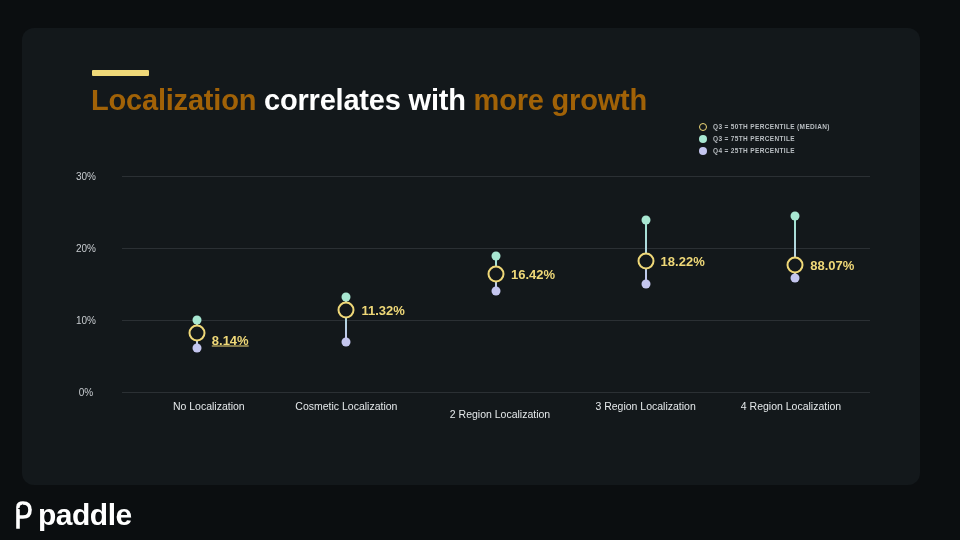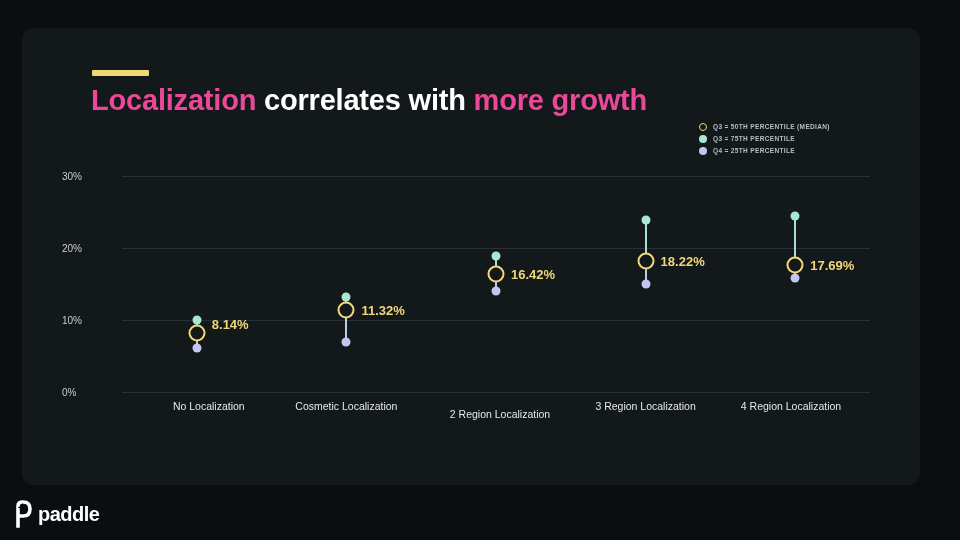--- a/index.html
+++ b/index.html
@@ -33,21 +33,21 @@
   }
   #title {
     position: absolute;
     left: 91px; top: 84px;
     font-size: 29px;
     font-weight: 700;
     letter-spacing: -0.2px;
     white-space: nowrap;
     color: #ffffff;
   }
-  #title .hl { color: #ec4899; }
+  #title .hl { color: #a16207; }
   
   #legend {
     position: absolute;
     left: 699px; top: 121px;
     width: 180px;
   }
   .legend-row {
     display: flex;
     align-items: center;
     height: 11px;
@@ -81,21 +81,21 @@
     position: absolute;
     left: 122px;
     width: 748px;
     height: 1px;
     background: #2b3034;
   }
   .ytick {
     position: absolute;
     right: 6px;
     width: 44px;
-    text-align: left;
+    text-align: center;
     font-size: 10px;
     color: #c8ccd0;
     transform: translateY(-50%);
   }
   #ylabel {
     position: absolute;
     left: -8px; top: 310px;
     font-size: 8px;
     font-weight: 700;
     letter-spacing: 0.7px;
@@ -145,21 +145,21 @@
     white-space: nowrap;
   }
   
   #logo {
     position: absolute;
     left: 14px; top: 500px;
     display: flex;
     align-items: center;
   }
   #logo-text {
-    font-size: 20px;
+    font-size: 30px;
     font-weight: 700;
     color: #ffffff;
     letter-spacing: -0.5px;
     line-height: 1;
   }
 </style>
 </head>
 <body>
 
 <div id="stage">
@@ -204,41 +204,41 @@
         <div class="xtick" style="left: 346.4px;">Cosmetic Localization</div>
         <div class="xtick" style="left: 500px; margin-top: 8px;">2 Region Localization</div>
         <div class="xtick" style="left: 645.6px;">3 Region Localization</div>
         <div class="xtick" style="left: 770px; margin-left: 21px;">4 Region Localization</div>
       </div>
     <div id="marks">
         <div class="whisker" style="left: 196.8px; top: 320px; height: 28.08px;"></div>
         <div class="dot p75" style="left: 196.8px; top: 320px;"></div>
         <div class="dot p25" style="left: 196.8px; top: 348.08px;"></div>
         <div class="median" style="left: 196.8px; top: 333.392px;"></div>
-        <div class="value-label" style="left: 211.8px; top: 324px;">8.14%</div>
+        <div class="value-label" style="left: 211.8px; top: 340px; text-decoration: underline;">8.14%</div>
         <div class="whisker" style="left: 346.4px; top: 296.96px; height: 44.64px;"></div>
         <div class="dot p75" style="left: 346.4px; top: 296.96px;"></div>
         <div class="dot p25" style="left: 346.4px; top: 341.6px;"></div>
         <div class="median" style="left: 346.4px; top: 310.496px;"></div>
         <div class="value-label" style="left: 361.4px; top: 310.496px;">11.32%</div>
         <div class="whisker" style="left: 496px; top: 255.92px; height: 35.28px;"></div>
         <div class="dot p75" style="left: 496px; top: 255.92px;"></div>
         <div class="dot p25" style="left: 496px; top: 291.2px;"></div>
         <div class="median" style="left: 496px; top: 273.776px;"></div>
         <div class="value-label" style="left: 511px; top: 273.776px;">16.42%</div>
         <div class="whisker" style="left: 645.6px; top: 219.92px; height: 64.08px;"></div>
         <div class="dot p75" style="left: 645.6px; top: 219.92px;"></div>
         <div class="dot p25" style="left: 645.6px; top: 284px;"></div>
         <div class="median" style="left: 645.6px; top: 260.816px;"></div>
         <div class="value-label" style="left: 660.6px; top: 260.816px;">18.22%</div>
         <div class="whisker" style="left: 795.2px; top: 215.6px; height: 62.64px;"></div>
         <div class="dot p75" style="left: 795.2px; top: 215.6px;"></div>
         <div class="dot p25" style="left: 795.2px; top: 278.24px;"></div>
         <div class="median" style="left: 795.2px; top: 264.632px;"></div>
-        <div class="value-label" style="left: 810.2px; top: 264.632px;">17.69%</div>
+        <div class="value-label" style="left: 810.2px; top: 264.632px;">88.07%</div>
       </div>
   </div>
 
   <div id="logo">
     <svg width="24" height="28" viewBox="0 0 24 28">
       <path d="M4 26 L4 6 Q4 2 9 2 Q16 2 16 9 Q16 16 9 16 L6 16" fill="none" stroke="#ffffff" stroke-width="3.6" stroke-linecap="square"></path>
       <path d="M6 7.5 L9.5 6.2 L8.2 2.8 L7 6.2 L3.6 7.5 L7 8.8 L8.2 12.2 L9.5 8.8 Z" fill="#0b0e10" stroke="none"></path>
     </svg>
     <span id="logo-text">paddle</span>
   </div>

